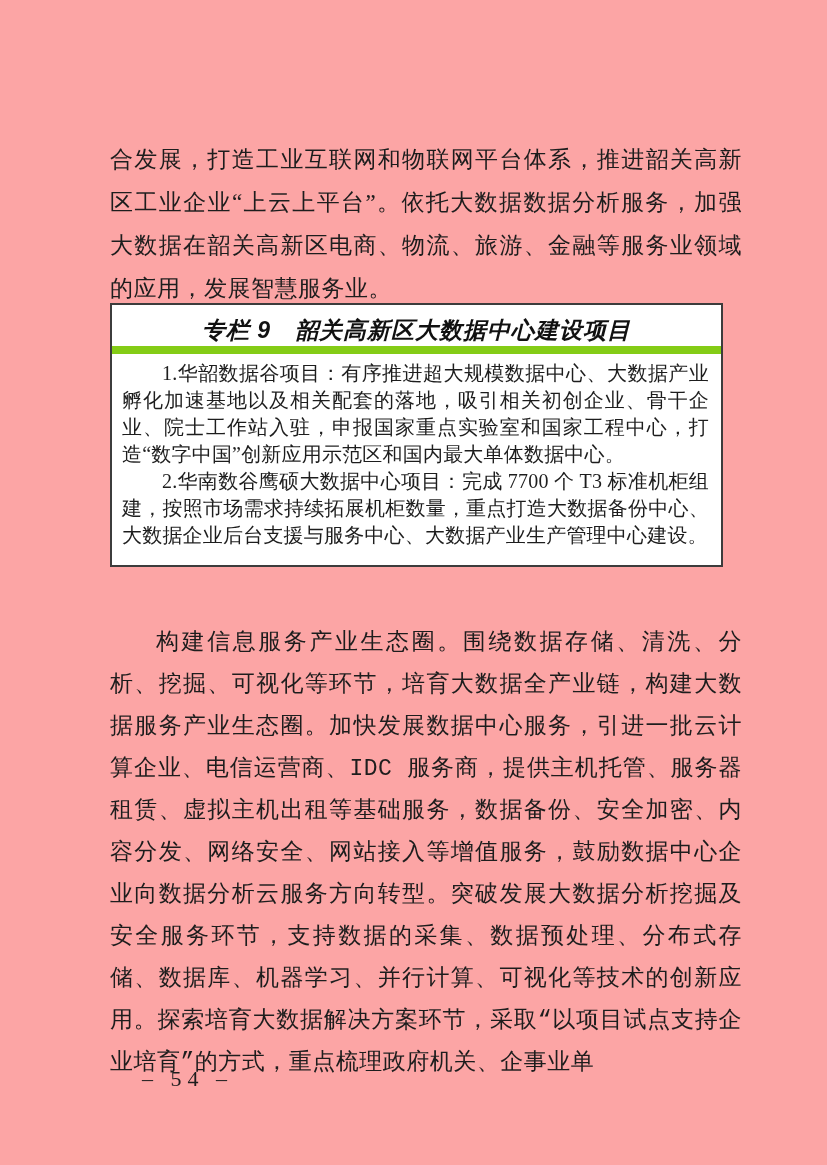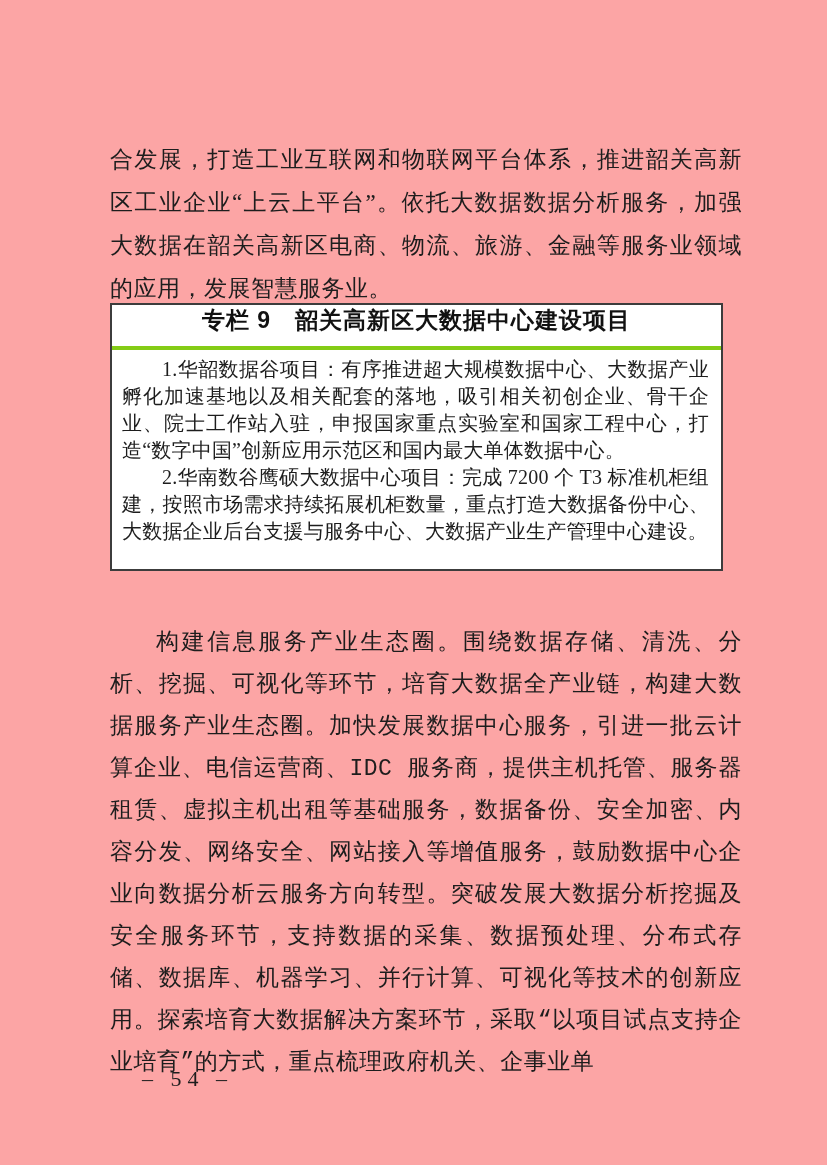--- a/index.html
+++ b/index.html
@@ -30,35 +30,36 @@
   .p2 { top: 622px; line-height: 42px; text-indent: 2em; font-family: Liberation Mono, monospace; }
   .infobox {
     position: absolute;
     left: 110px;
     top: 303px;
     width: 609px;
     border: 2px solid #3c3c3c;
     background: #ffffff;
   }
   .infobox-header {
-    border-bottom: 4px solid #84cc16;
+    border-bottom: 8px solid #84cc16;
     height: 41px;
     display: flex;
-    align-items: flex-start;
+    align-items: flex-end;
     justify-content: center;
+    font-style: italic;
   }
   .infobox-title {
     font-family: "Liberation Sans", "DejaVu Sans", sans-serif;
     font-weight: bold;
     font-size: 23px;
     color: #111111;
     letter-spacing: 1px;
   }
   .infobox-body {
-    padding: 6px 12px 24px 10px;
+    padding: 6px 12px 16px 10px;
   }
   .infobox-item {
     margin: 0;
     font-size: 20px;
     line-height: 27px;
     text-align: justify;
     text-indent: 2em;
     letter-spacing: 0.2px;
   }
   .page-number {
@@ -76,21 +77,21 @@
 <div class="page">
 
   <p class="body-paragraph p1">合发展，打造工业互联网和物联网平台体系，推进韶关高新区工业企业“上云上平台”。依托大数据数据分析服务，加强大数据在韶关高新区电商、物流、旅游、金融等服务业领域的应用，发展智慧服务业。</p>
 
   <div class="infobox">
     <div class="infobox-header">
       <span class="infobox-title">专栏 9　韶关高新区大数据中心建设项目</span>
     </div>
     <div class="infobox-body">
       <p class="infobox-item">1.华韶数据谷项目：有序推进超大规模数据中心、大数据产业孵化加速基地以及相关配套的落地，吸引相关初创企业、骨干企业、院士工作站入驻，申报国家重点实验室和国家工程中心，打造“数字中国”创新应用示范区和国内最大单体数据中心。</p>
-      <p class="infobox-item">2.华南数谷鹰硕大数据中心项目：完成 7200 个 T3 标准机柜组建，按照市场需求持续拓展机柜数量，重点打造大数据备份中心、大数据企业后台支援与服务中心、大数据产业生产管理中心建设。</p>
+      <p class="infobox-item">2.华南数谷鹰硕大数据中心项目：完成 7700 个 T3 标准机柜组建，按照市场需求持续拓展机柜数量，重点打造大数据备份中心、大数据企业后台支援与服务中心、大数据产业生产管理中心建设。</p>
     </div>
   </div>
 
   <p class="body-paragraph p2">构建信息服务产业生态圈。围绕数据存储、清洗、分析、挖掘、可视化等环节，培育大数据全产业链，构建大数据服务产业生态圈。加快发展数据中心服务，引进一批云计算企业、电信运营商、IDC 服务商，提供主机托管、服务器租赁、虚拟主机出租等基础服务，数据备份、安全加密、内容分发、网络安全、网站接入等增值服务，鼓励数据中心企业向数据分析云服务方向转型。突破发展大数据分析挖掘及安全服务环节，支持数据的采集、数据预处理、分布式存储、数据库、机器学习、并行计算、可视化等技术的创新应用。探索培育大数据解决方案环节，采取“以项目试点支持企业培育”的方式，重点梳理政府机关、企事业单</p>
 
   <div class="page-number">– 54 –</div>
 
 </div>
 
 </body></html>

